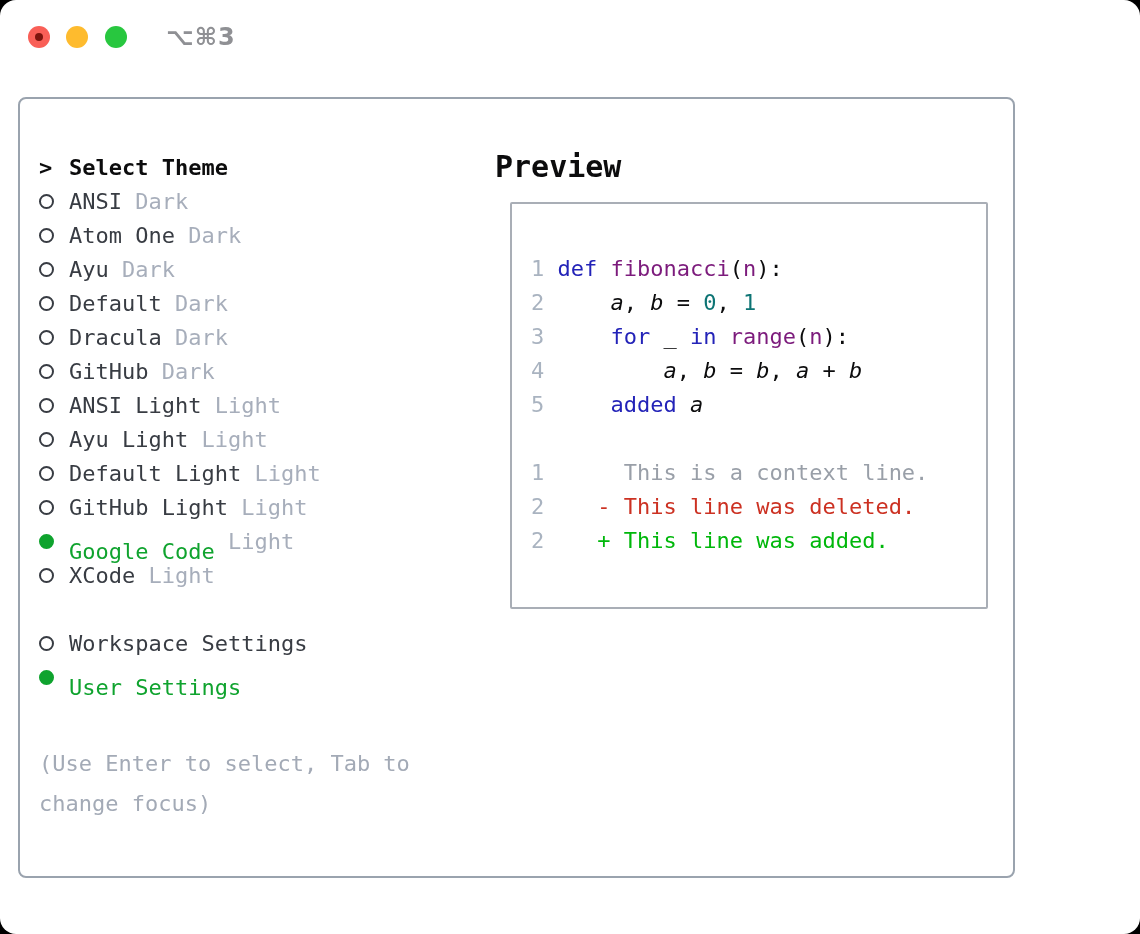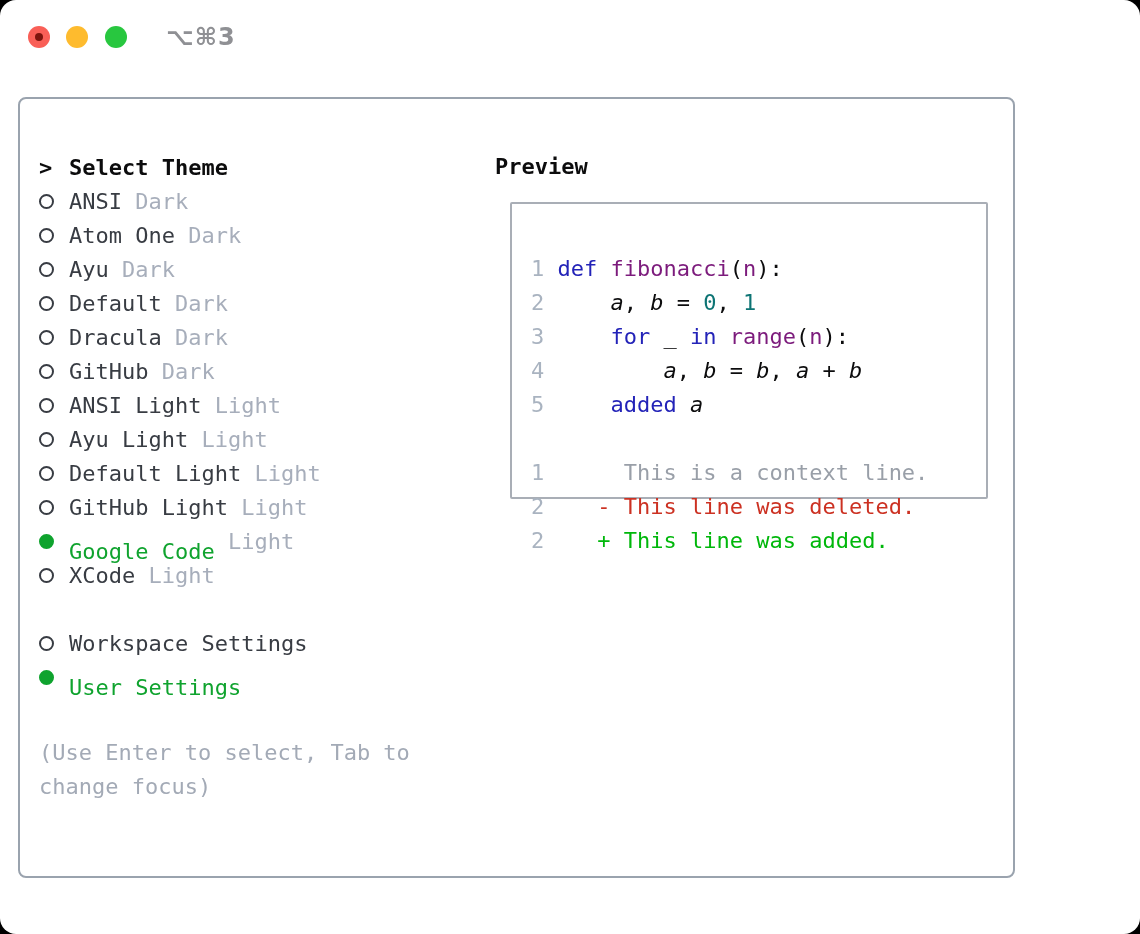--- a/index.html
+++ b/index.html
@@ -54,35 +54,35 @@
     border: 2px solid var(--text-dark); background: transparent;
   }
   .radio.filled { border-color: var(--accent-green); background: var(--accent-green); }
   .row .label { color: var(--text-dark); }
   .row.header .label { color: var(--text-black); font-weight: 700; }
   .row.header-plain .label { color: var(--text-black); }
   .row .label.selected { color: var(--accent-green); margin-top: 21px; }
   .row .variant { color: var(--muted); }
   .spacer-row { height: 34px; }
   .help {
-    padding-left: 19px; margin-top: 8px;
-    font-size: 22px; line-height: 34px;
+    padding-left: 19px; margin-top: 16px;
+    font-size: 22px; line-height: 40px;
     color: var(--help-gray);
     max-width: 435px;
   }
 
   
   .right-col { position: absolute; left: 475px; top: 51px; }
   .preview-title {
-    font-size: 22px; font-weight: 700; color: var(--text-black);
+    font-size: 30px; font-weight: 700; color: var(--text-black);
     line-height: 34px; height: 34px; white-space: pre;
   }
   .preview-box {
     margin-left: 15px; margin-top: 18px;
-    width: 478px; height: 297px;
+    width: 478px; height: 407px;
     border: 2px solid var(--preview-border);
     border-radius: 2px;
     background: #fff;
   }
   .code {
     padding: 48px 0 0 19px;
     font-size: 22px;
   }
   .code-line { height: 34px; line-height: 34px; white-space: pre; font-size: 22px; }
   .tok-ln  { color: var(--line-number); }

